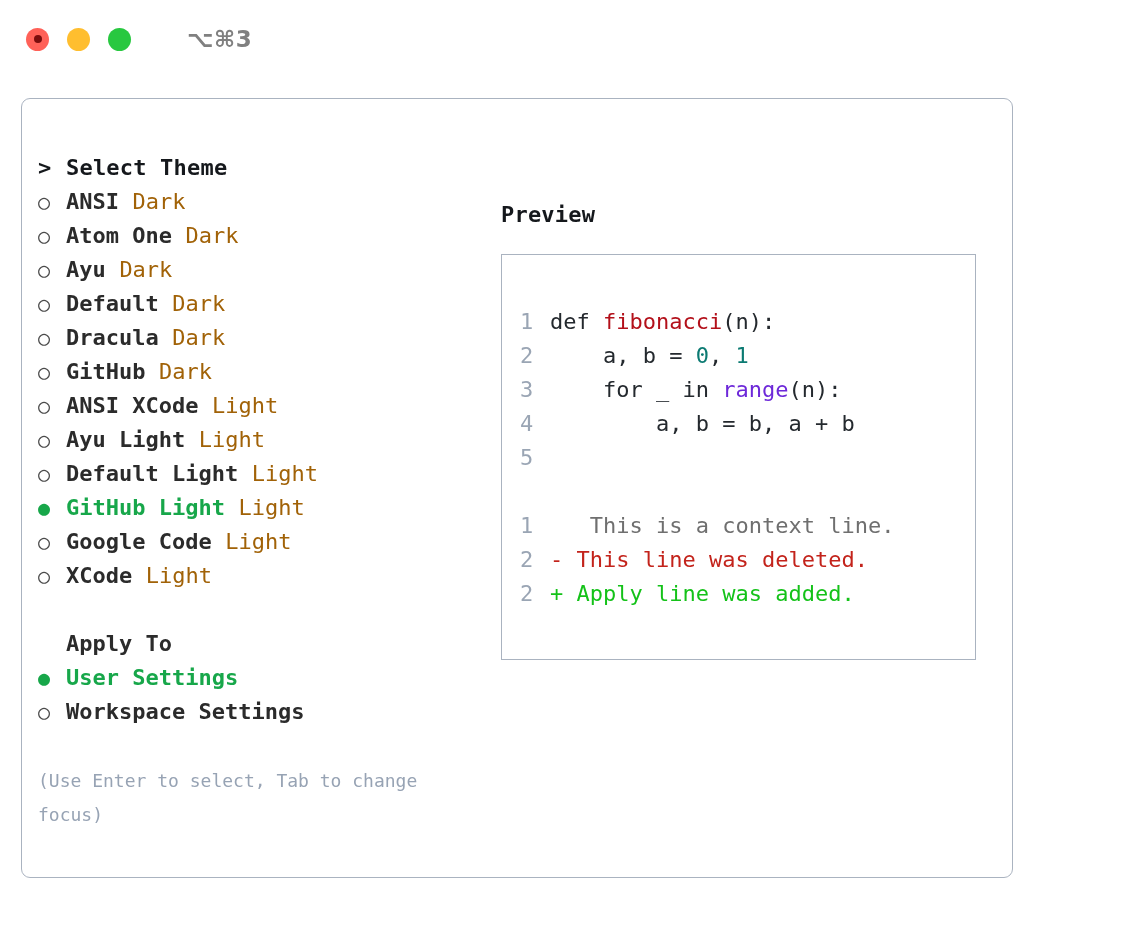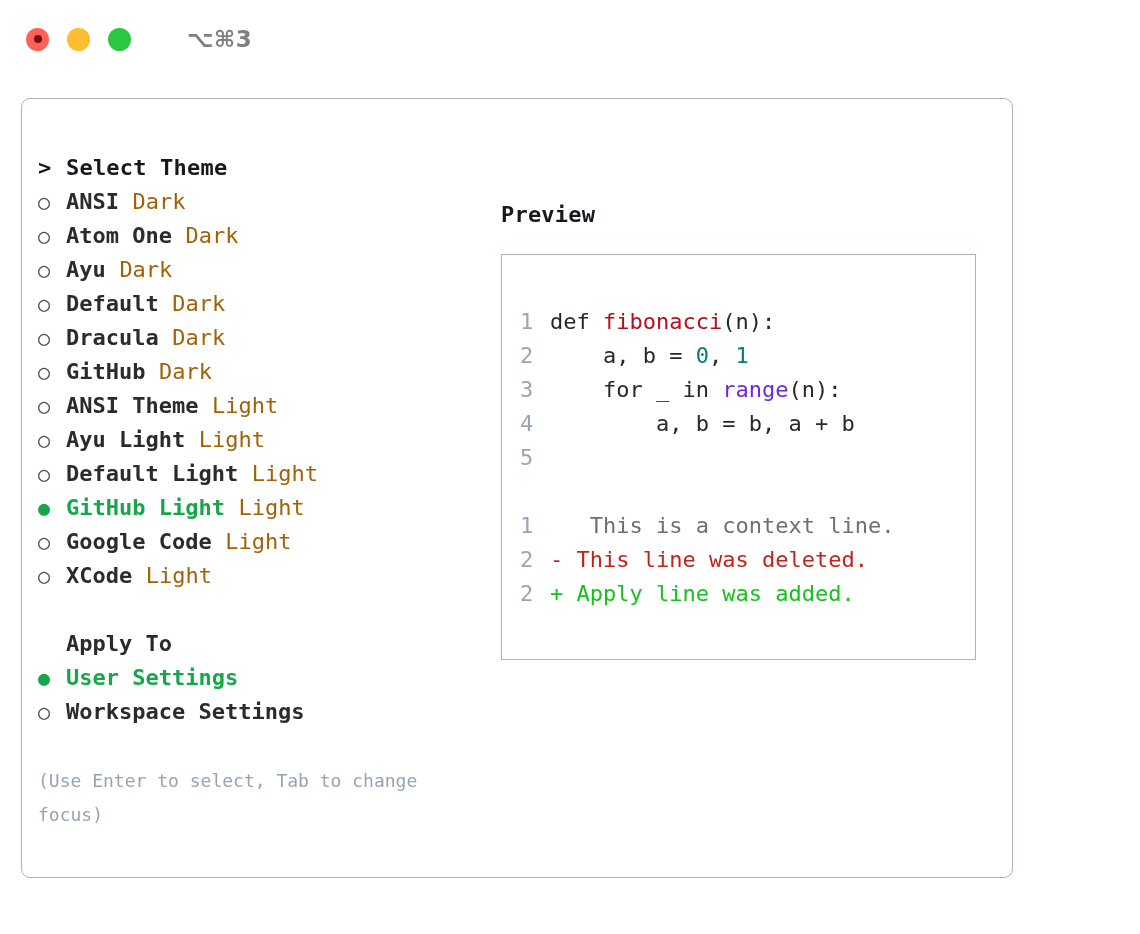--- a/index.html
+++ b/index.html
@@ -233,21 +233,21 @@
           <span class="section-head">Select Theme</span>
         </div>
 
         <div id="theme-list">
             <div class="row"><span class="marker bullet-off">○</span><span class="label-main">ANSI</span><span class="label-sub">Dark</span></div>
             <div class="row"><span class="marker bullet-off">○</span><span class="label-main">Atom One</span><span class="label-sub">Dark</span></div>
             <div class="row"><span class="marker bullet-off">○</span><span class="label-main">Ayu</span><span class="label-sub">Dark</span></div>
             <div class="row"><span class="marker bullet-off">○</span><span class="label-main">Default</span><span class="label-sub">Dark</span></div>
             <div class="row"><span class="marker bullet-off">○</span><span class="label-main">Dracula</span><span class="label-sub">Dark</span></div>
             <div class="row"><span class="marker bullet-off">○</span><span class="label-main">GitHub</span><span class="label-sub">Dark</span></div>
-            <div class="row"><span class="marker bullet-off">○</span><span class="label-main">ANSI Theme</span><span class="label-sub">Light</span></div>
+            <div class="row"><span class="marker bullet-off">○</span><span class="label-main">ANSI XCode</span><span class="label-sub">Light</span></div>
             <div class="row"><span class="marker bullet-off">○</span><span class="label-main">Ayu Light</span><span class="label-sub">Light</span></div>
             <div class="row"><span class="marker bullet-off">○</span><span class="label-main">Default Light</span><span class="label-sub">Light</span></div>
             <div class="row"><span class="marker bullet-on">●</span><span class="label-main selected">GitHub Light</span><span class="label-sub">Light</span></div>
             <div class="row"><span class="marker bullet-off">○</span><span class="label-main">Google Code</span><span class="label-sub">Light</span></div>
             <div class="row"><span class="marker bullet-off">○</span><span class="label-main">XCode</span><span class="label-sub">Light</span></div>
           </div>
 
         <div class="spacer-row"></div>
 
         <div class="row">

